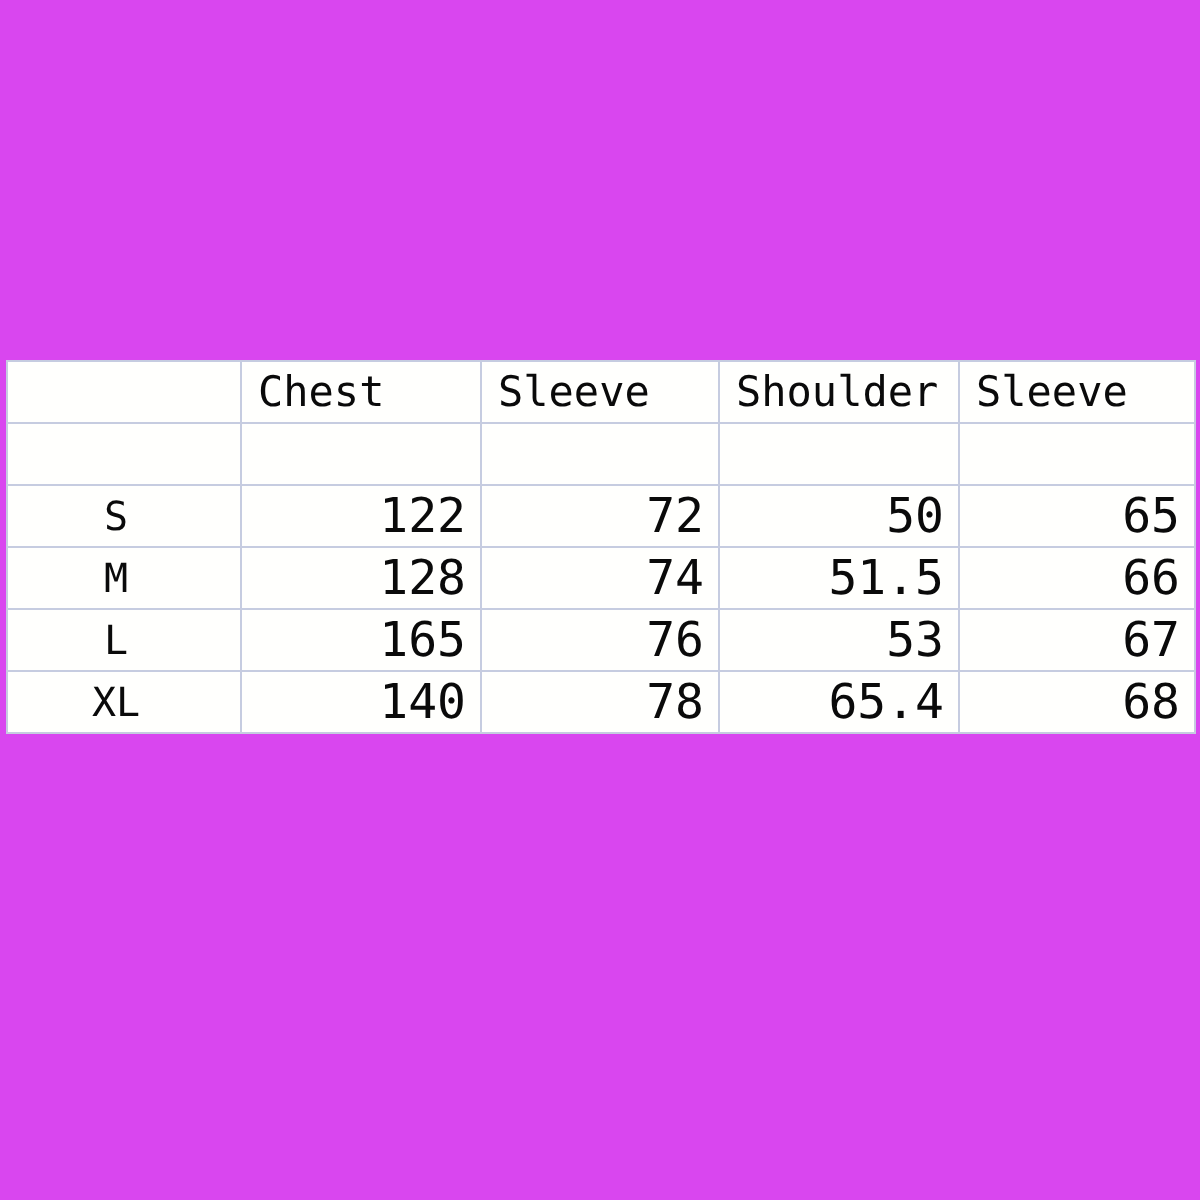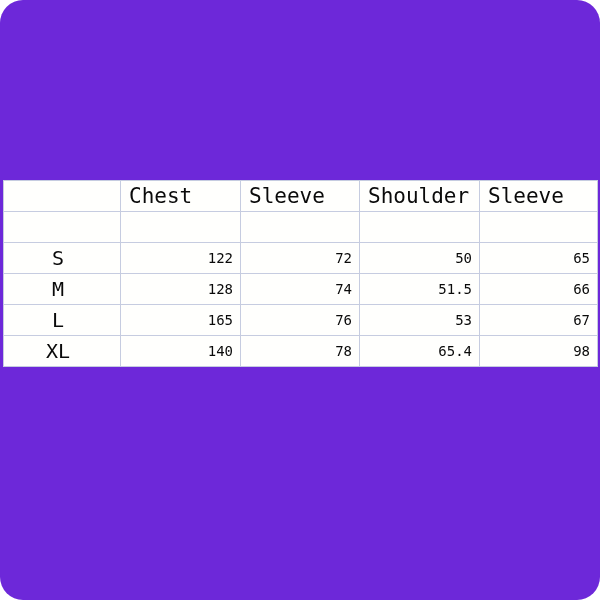--- a/index.html
+++ b/index.html
@@ -11,22 +11,21 @@
     height: 600px;
     background: #ffffff;
     font-family: "DejaVu Sans Mono", "Liberation Mono", monospace;
     overflow: hidden;
   }
 
   .page {
     position: relative;
     width: 600px;
     height: 600px;
-    background: #6d28d9;
-    border-radius: 23px;
+    background: #d946ef;
   }
 
   
   .size-table-wrap {
     position: absolute;
     left: 3px;
     top: 180px;
     width: 594px;
   }
 
@@ -79,21 +78,21 @@
   
   tr.data-row td.size-cell {
     text-align: center;
     padding-right: 14px;
     font-size: 20px;
   }
 
   tr.data-row td.value-cell {
     text-align: right;
     padding-right: 7px;
-    font-size: 14px;
+    font-size: 24px;
   }
 
   
   tr.data-row.last-row td {
     border-bottom: none;
   }
 </style>
 </head>
 <body>
 
@@ -148,21 +147,21 @@
           <td class="value-cell">76</td>
           <td class="value-cell">53</td>
           <td class="value-cell">67</td>
         </tr>
 
         <tr class="data-row">
           <td class="size-cell">XL</td>
           <td class="value-cell">140</td>
           <td class="value-cell">78</td>
           <td class="value-cell">65.4</td>
-          <td class="value-cell">98</td>
+          <td class="value-cell">68</td>
         </tr>
 
 
 
       </tbody>
     </table>
   </div>
 
 </div>
 

